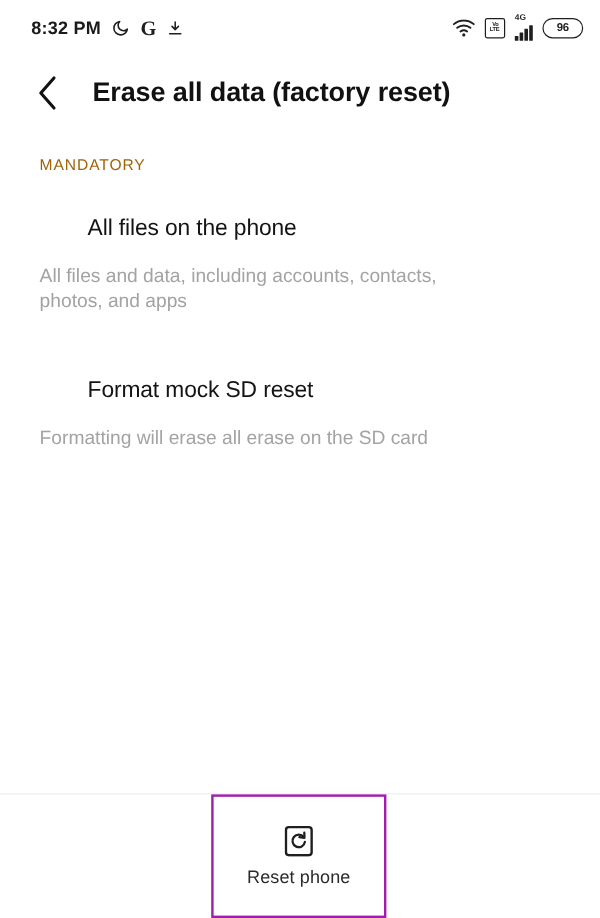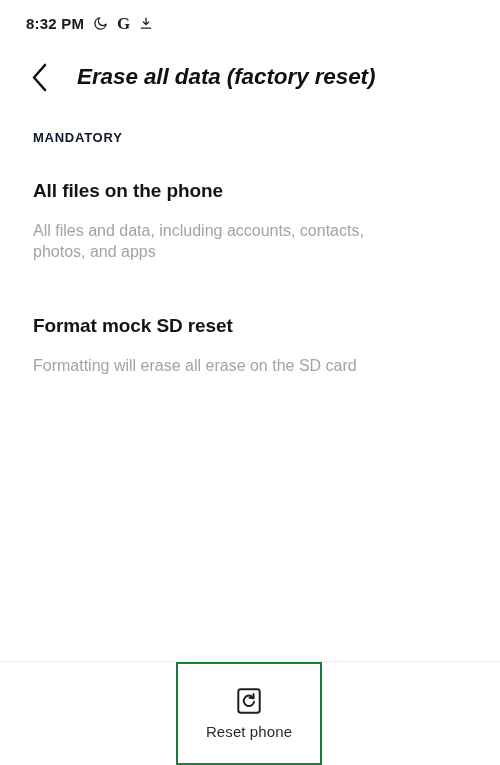--- a/index.html
+++ b/index.html
@@ -80,39 +80,38 @@
   .back-btn {
     width:38px; height:38px;
     display:flex; align-items:center; justify-content:center;
     cursor:pointer; flex:0 0 auto;
   }
   .page-title {
     font-size:22.5px; font-weight:bold; color:#111111;
     margin-left:19px;
     letter-spacing:-0.1px;
     white-space:nowrap;
-    font-style:italic;
   }
 
   
   .content { flex:1 1 auto; position:relative; }
 
   .section-label {
-    font-size:13px; font-weight:bold;
-    color:#0f172a;
+    font-size:13px; font-weight:normal;
+    color:#a16207;
     letter-spacing:0.75px;
     padding:22px 0 0 33px;
   }
 
   .list { margin-top:26px; }
   .list-item { padding:8px 33px 10px 33px; cursor:pointer; }
   .list-item + .list-item { margin-top:33px; }
   .item-title {
-    font-size:19px; font-weight:bold; color:#141414;
-    letter-spacing:-0.1px; line-height:1.3;
+    font-size:19px; font-weight:normal; color:#141414;
+    letter-spacing:-0.1px; line-height:1.3;margin-left:40px;
   }
   .item-sub {
     font-size:16px; color:#a3a3a3;
     line-height:1.35; margin-top:16px;
     max-width:372px;
   }
 
   
   .bottom-divider {
     position:absolute; left:0; right:0; bottom:103px;
@@ -120,21 +119,21 @@
   }
   .bottom-bar {
     position:absolute; left:0; right:0; bottom:0;
     height:103px;
     display:flex; align-items:center; justify-content:center;
   }
   .reset-action {
     position:absolute;
     left:176px; top:0;
     width:146px; height:103px;
-    border:2px solid #15803d;
+    border:2px solid #a21caf;
     display:flex; flex-direction:column;
     align-items:center; justify-content:center;
     gap:9px;
     cursor:pointer;
     background:transparent;
   }
   .reset-icon {
     width:24px; height:26px;
     display:flex; align-items:center; justify-content:center;
   }
@@ -159,20 +158,47 @@
 
       <div class="sb-icon g-icon">G</div>
 
       <div class="sb-icon">
         <svg width="14" height="15" viewBox="0 0 24 24">
           <path d="M12 3v11m0 0l-4.6-4.6M12 14l4.6-4.6M4 20h16" fill="none" stroke="#1f1f1f" stroke-width="2.2" stroke-linecap="round" stroke-linejoin="round"></path>
         </svg>
       </div>
     </div>
 
+    <div class="sb-right">
+      <div class="sb-icon">
+        <svg width="19" height="15" viewBox="0 0 24 19">
+          <path d="M1.5 5.2A16.5 16.5 0 0 1 22.5 5.2" fill="none" stroke="#1f1f1f" stroke-width="2" stroke-linecap="round"></path>
+          <path d="M5 9.1A11 11 0 0 1 19 9.1" fill="none" stroke="#1f1f1f" stroke-width="2" stroke-linecap="round"></path>
+          <path d="M8.5 13A5.8 5.8 0 0 1 15.5 13" fill="none" stroke="#1f1f1f" stroke-width="2" stroke-linecap="round"></path>
+          <circle cx="12" cy="16.6" r="1.7" fill="#1f1f1f"></circle>
+        </svg>
+      </div>
+
+      <div class="volte-badge">
+        <span>Vo</span>
+        <span>LTE</span>
+      </div>
+
+      <div class="signal-wrap">
+        <div class="net-label">4G</div>
+        <div class="bar b1"></div>
+        <div class="bar b2"></div>
+        <div class="bar b3"></div>
+        <div class="bar b4"></div>
+      </div>
+
+      <div class="battery">
+        <span>96</span>
+      </div>
+    </div>
   </div>
 
   <div class="appbar">
     <div class="back-btn">
       <svg width="17" height="29" viewBox="0 0 17 29">
         <path d="M14 2L3 14.5L14 27" fill="none" stroke="#111111" stroke-width="2.6" stroke-linecap="round" stroke-linejoin="round"></path>
       </svg>
     </div>
     <div class="page-title">Erase all data (factory reset)</div>
   </div>

